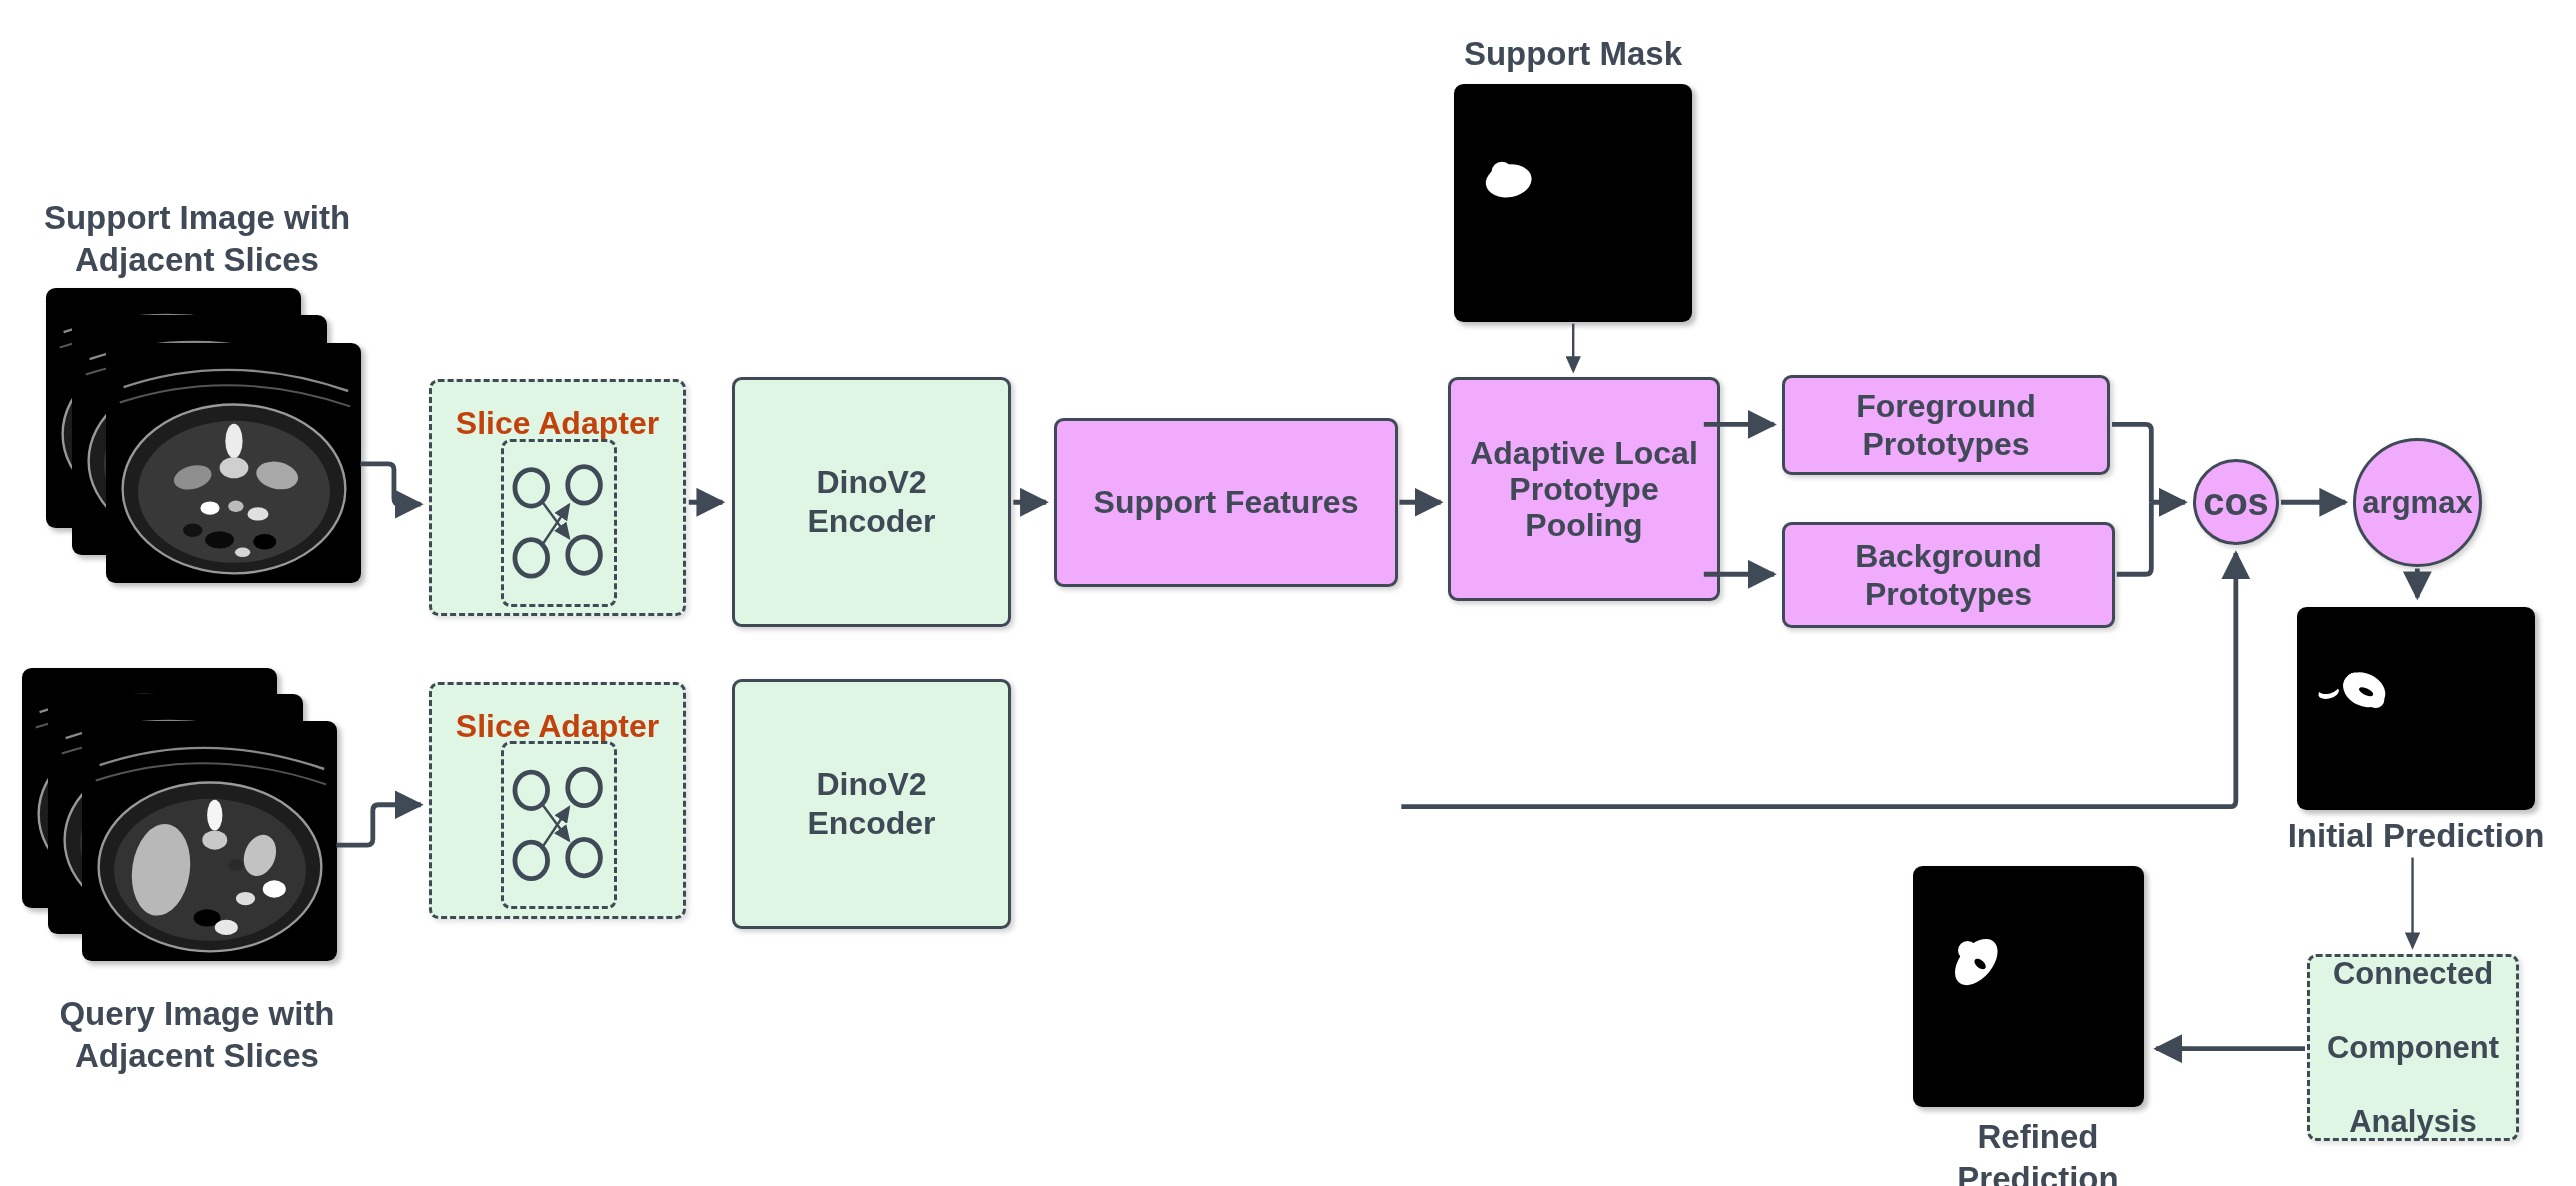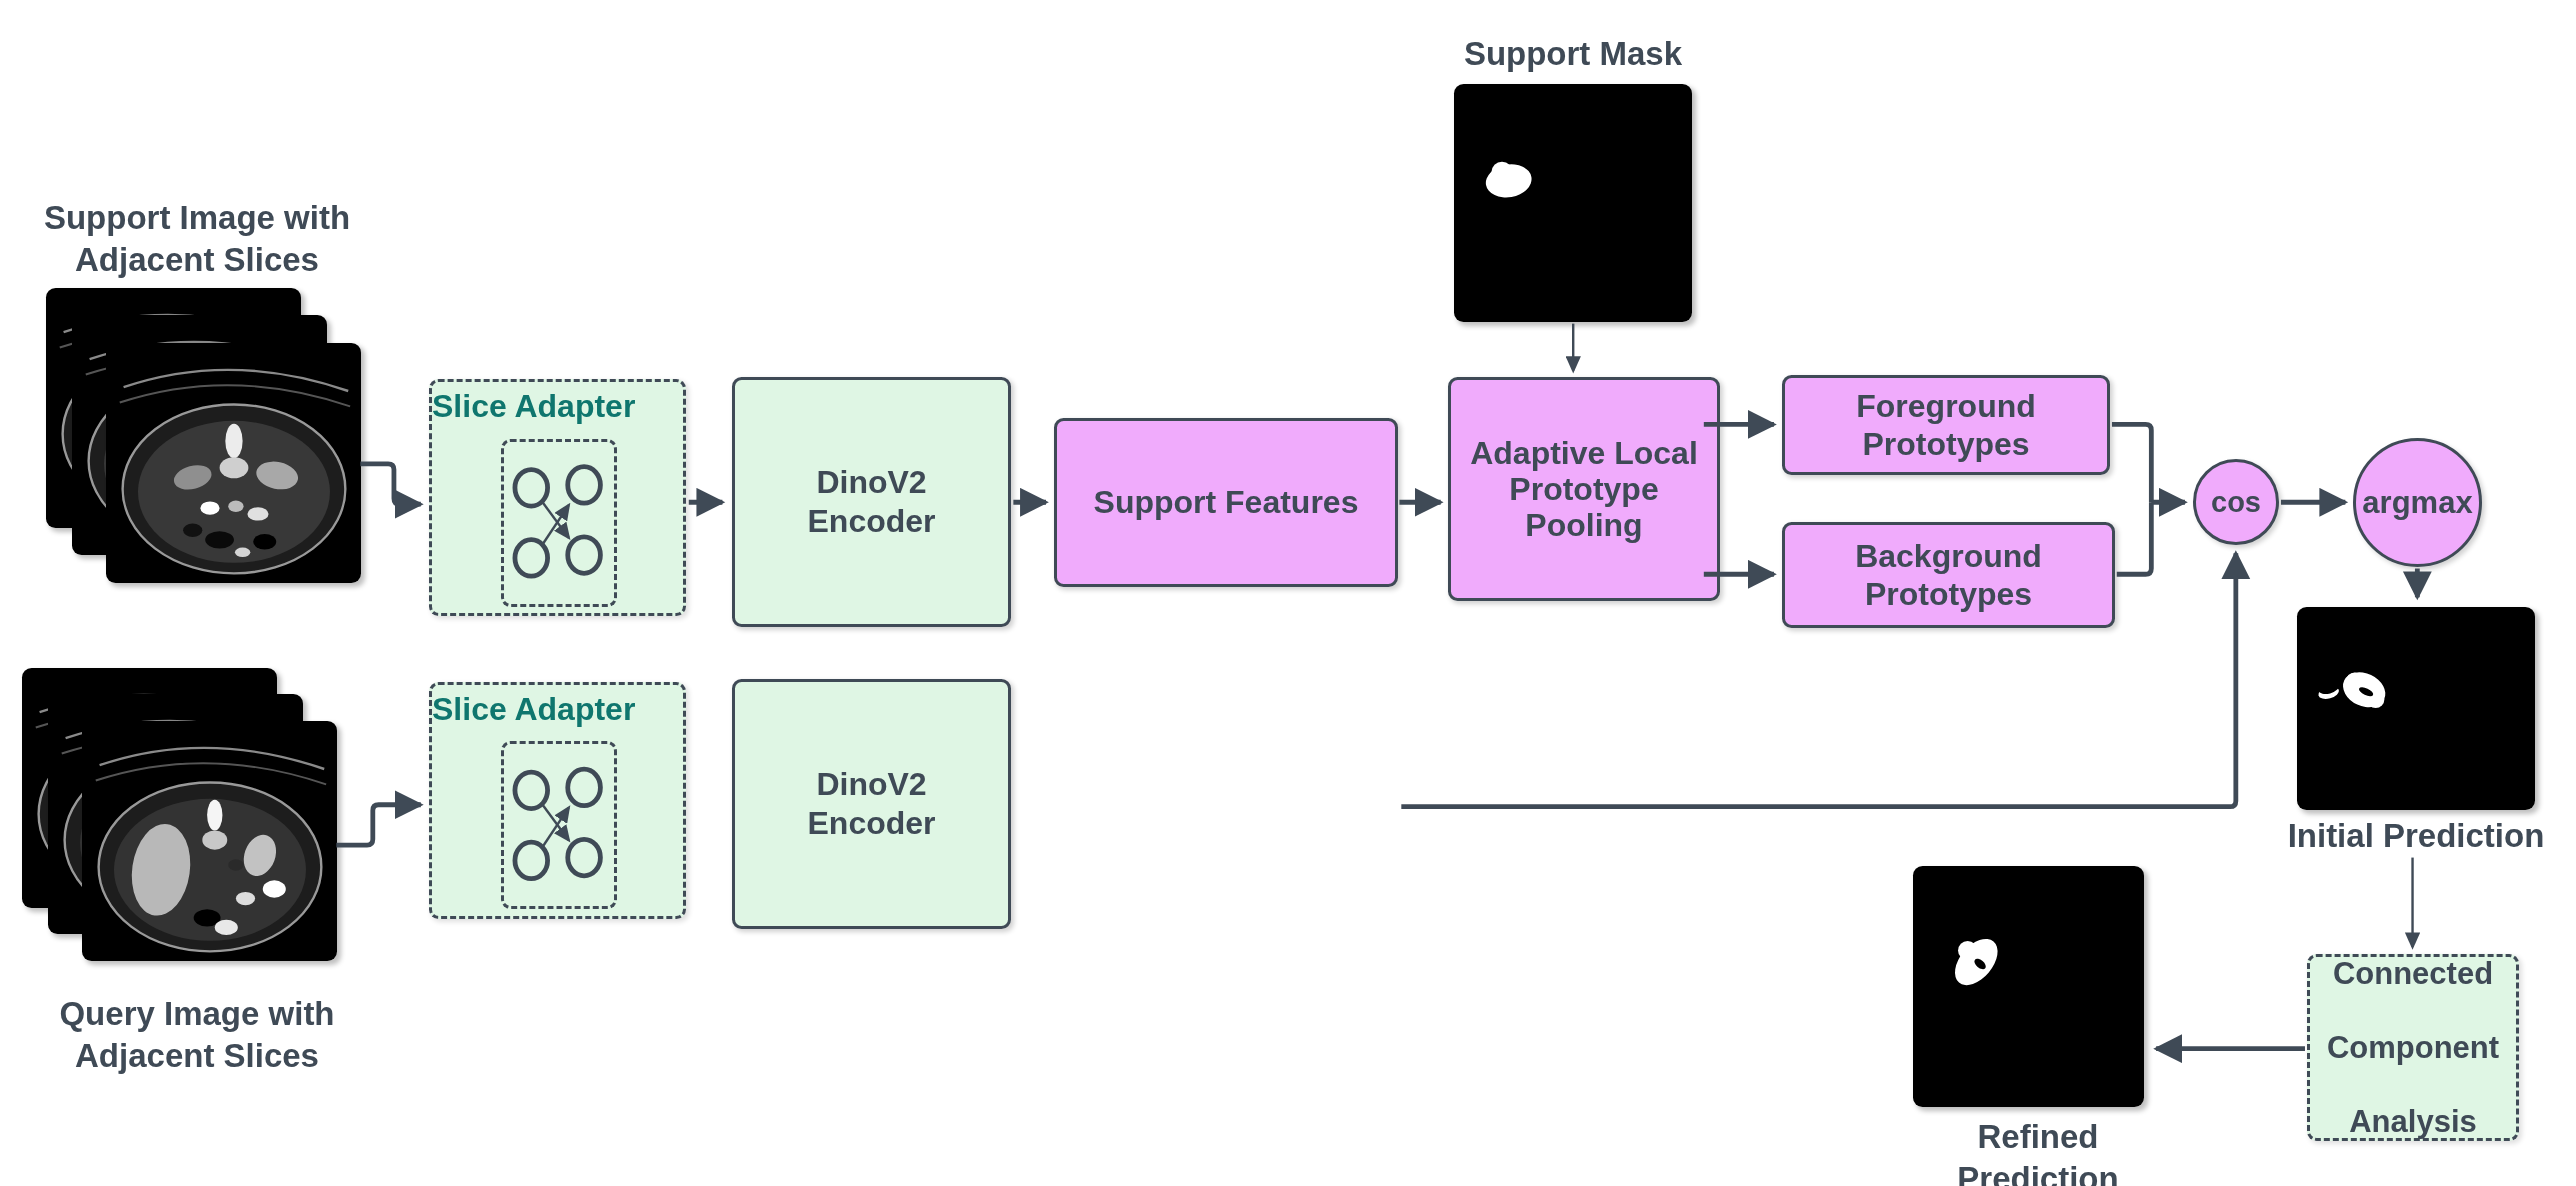--- a/index.html
+++ b/index.html
@@ -9,22 +9,22 @@
   .node{position:absolute;box-sizing:border-box;display:flex;flex-direction:column;
         align-items:center;justify-content:center;text-align:center;
         color:#3F4A56;font-weight:bold;font-size:32px;line-height:39px;
         border:3.8px solid #3F4A56;border-radius:9.6px;
         box-shadow:2.9px 2.9px 4.8px rgba(0,0,0,0.18);}
   .green{background:#DFF6E4;}
   .blue{background:#f0abfc;}
   .dashed{border-style:dashed;box-shadow:2.9px 2.9px 4.8px rgba(0,0,0,0.12);}
   .inner-box{position:absolute;box-sizing:border-box;border:3.8px dashed #3F4A56;
         border-radius:9.6px;background:transparent;box-shadow:none;}
-  .adapter-title{position:absolute;top:5px;left:0;right:0;text-align:left;
-        font-weight:bold;font-size:32px;color:#0f766e;}
+  .adapter-title{position:absolute;top:22px;left:0;right:0;text-align:center;
+        font-weight:bold;font-size:32px;color:#c2410c;}
   .circle-node{border-radius:50%;}
 
   .img{position:absolute;background:#000;border-radius:9.6px;
        box-shadow:3.8px 3.8px 5.8px rgba(0,0,0,0.25);overflow:hidden;}
   .img svg{position:absolute;left:0;top:0;}
 
   .lbl{position:absolute;text-align:center;color:#3F4A56;font-weight:bold;
        font-size:33px;line-height:42px;}
 
   #wires{position:absolute;left:0;top:0;z-index:6;pointer-events:none;}
@@ -172,21 +172,21 @@
   <div class="node blue z2" style="left:1782px;top:375px;width:328px;height:100px;line-height:38px;">
     <div>Foreground</div>
     <div>Prototypes</div>
   </div>
 
   <div class="node blue z2" style="left:1782px;top:522px;width:333px;height:106px;line-height:38px;">
     <div>Background</div>
     <div>Prototypes</div>
   </div>
 
-  <div class="node blue circle-node z2" style="left:2193px;top:459px;width:86px;height:86px;font-size:29px;">
+  <div class="node blue circle-node z2" style="left:2193px;top:459px;width:86px;height:86px;font-size:38px;">
     <div>cos</div>
   </div>
 
   <div class="node blue circle-node z2" style="left:2353px;top:438px;width:129px;height:129px;font-size:31px;">
     <div>argmax</div>
   </div>
 
   <div class="node green dashed z2" style="left:429px;top:682px;width:257px;height:237px;">
     <div class="adapter-title">Slice Adapter</div>
   </div>

